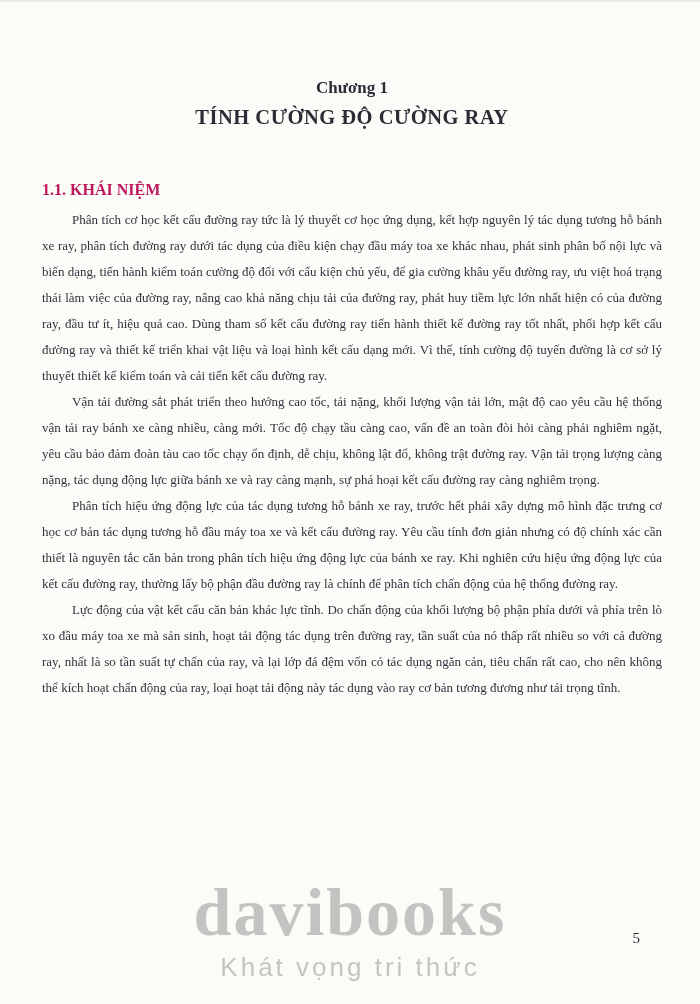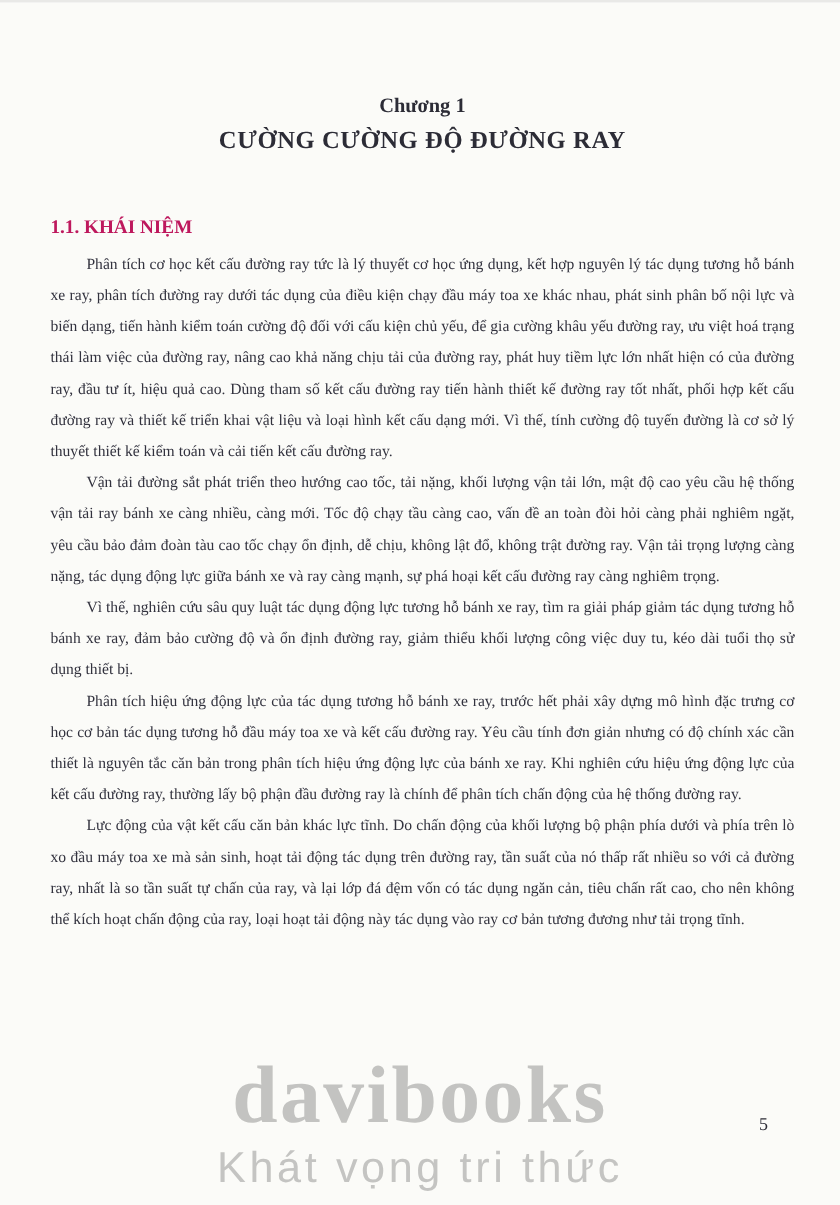--- a/index.html
+++ b/index.html
@@ -68,48 +68,47 @@
     font-family: "Liberation Serif", serif;
     font-size: 68px;
     font-weight: bold;
     color: rgba(150, 150, 148, 0.55);
     letter-spacing: 2px;
     line-height: 1.0;
   }
   .watermark-slogan {
     margin-top: 6px;
     font-family: "Liberation Sans", sans-serif;
-    font-size: 36px;
+    font-size: 26px;
     color: rgba(160, 160, 158, 0.6);
     letter-spacing: 3px;
   }
   .page-number {
     position: absolute;
     right: 60px;
     top: 928px;
     font-size: 15px;
     color: #2c2c36;
   }
 </style>
 </head>
 <body>
 
 <div class="page">
   <div class="content">
 
     <div class="chapter-label">Chương 1</div>
 
-    <div class="doc-title">CƯỜNG CƯỜNG ĐỘ ĐƯỜNG RAY</div>
+    <div class="doc-title">TÍNH CƯỜNG ĐỘ CƯỜNG RAY</div>
 
     <div class="section-heading">1.1. KHÁI NIỆM</div>
 
     <div class="body-text">
       <p>Phân tích cơ học kết cấu đường ray tức là lý thuyết cơ học ứng dụng, kết hợp nguyên lý tác dụng tương hỗ bánh xe ray, phân tích đường ray dưới tác dụng của điều kiện chạy đầu máy toa xe khác nhau, phát sinh phân bố nội lực và biến dạng, tiến hành kiểm toán cường độ đối với cấu kiện chủ yếu, để gia cường khâu yếu đường ray, ưu việt hoá trạng thái làm việc của đường ray, nâng cao khả năng chịu tải của đường ray, phát huy tiềm lực lớn nhất hiện có của đường ray, đầu tư ít, hiệu quả cao. Dùng tham số kết cấu đường ray tiến hành thiết kế đường ray tốt nhất, phối hợp kết cấu đường ray và thiết kế triển khai vật liệu và loại hình kết cấu dạng mới. Vì thế, tính cường độ tuyến đường là cơ sở lý thuyết thiết kế kiểm toán và cải tiến kết cấu đường ray.</p>
       <p>Vận tải đường sắt phát triển theo hướng cao tốc, tải nặng, khối lượng vận tải lớn, mật độ cao yêu cầu hệ thống vận tải ray bánh xe càng nhiều, càng mới. Tốc độ chạy tầu càng cao, vấn đề an toàn đòi hỏi càng phải nghiêm ngặt, yêu cầu bảo đảm đoàn tàu cao tốc chạy ổn định, dễ chịu, không lật đổ, không trật đường ray. Vận tải trọng lượng càng nặng, tác dụng động lực giữa bánh xe và ray càng mạnh, sự phá hoại kết cấu đường ray càng nghiêm trọng.</p>
-      <p>Vì thế, nghiên cứu sâu quy luật tác dụng động lực tương hỗ bánh xe ray, tìm ra giải pháp giảm tác dụng tương hỗ bánh xe ray, đảm bảo cường độ và ổn định đường ray, giảm thiểu khối lượng công việc duy tu, kéo dài tuổi thọ sử dụng thiết bị.</p>
       <p>Phân tích hiệu ứng động lực của tác dụng tương hỗ bánh xe ray, trước hết phải xây dựng mô hình đặc trưng cơ học cơ bản tác dụng tương hỗ đầu máy toa xe và kết cấu đường ray. Yêu cầu tính đơn giản nhưng có độ chính xác cần thiết là nguyên tắc căn bản trong phân tích hiệu ứng động lực của bánh xe ray. Khi nghiên cứu hiệu ứng động lực của kết cấu đường ray, thường lấy bộ phận đầu đường ray là chính để phân tích chấn động của hệ thống đường ray.</p>
       <p>Lực động của vật kết cấu căn bản khác lực tĩnh. Do chấn động của khối lượng bộ phận phía dưới và phía trên lò xo đầu máy toa xe mà sản sinh, hoạt tải động tác dụng trên đường ray, tần suất của nó thấp rất nhiều so với cả đường ray, nhất là so tần suất tự chấn của ray, và lại lớp đá đệm vốn có tác dụng ngăn cản, tiêu chấn rất cao, cho nên không thể kích hoạt chấn động của ray, loại hoạt tải động này tác dụng vào ray cơ bản tương đương như tải trọng tĩnh.</p>
     </div>
 
   </div>
 
   <div class="watermark">
     <div class="watermark-brand">davibooks</div>
     <div class="watermark-slogan">Khát vọng tri thức</div>
   </div>

